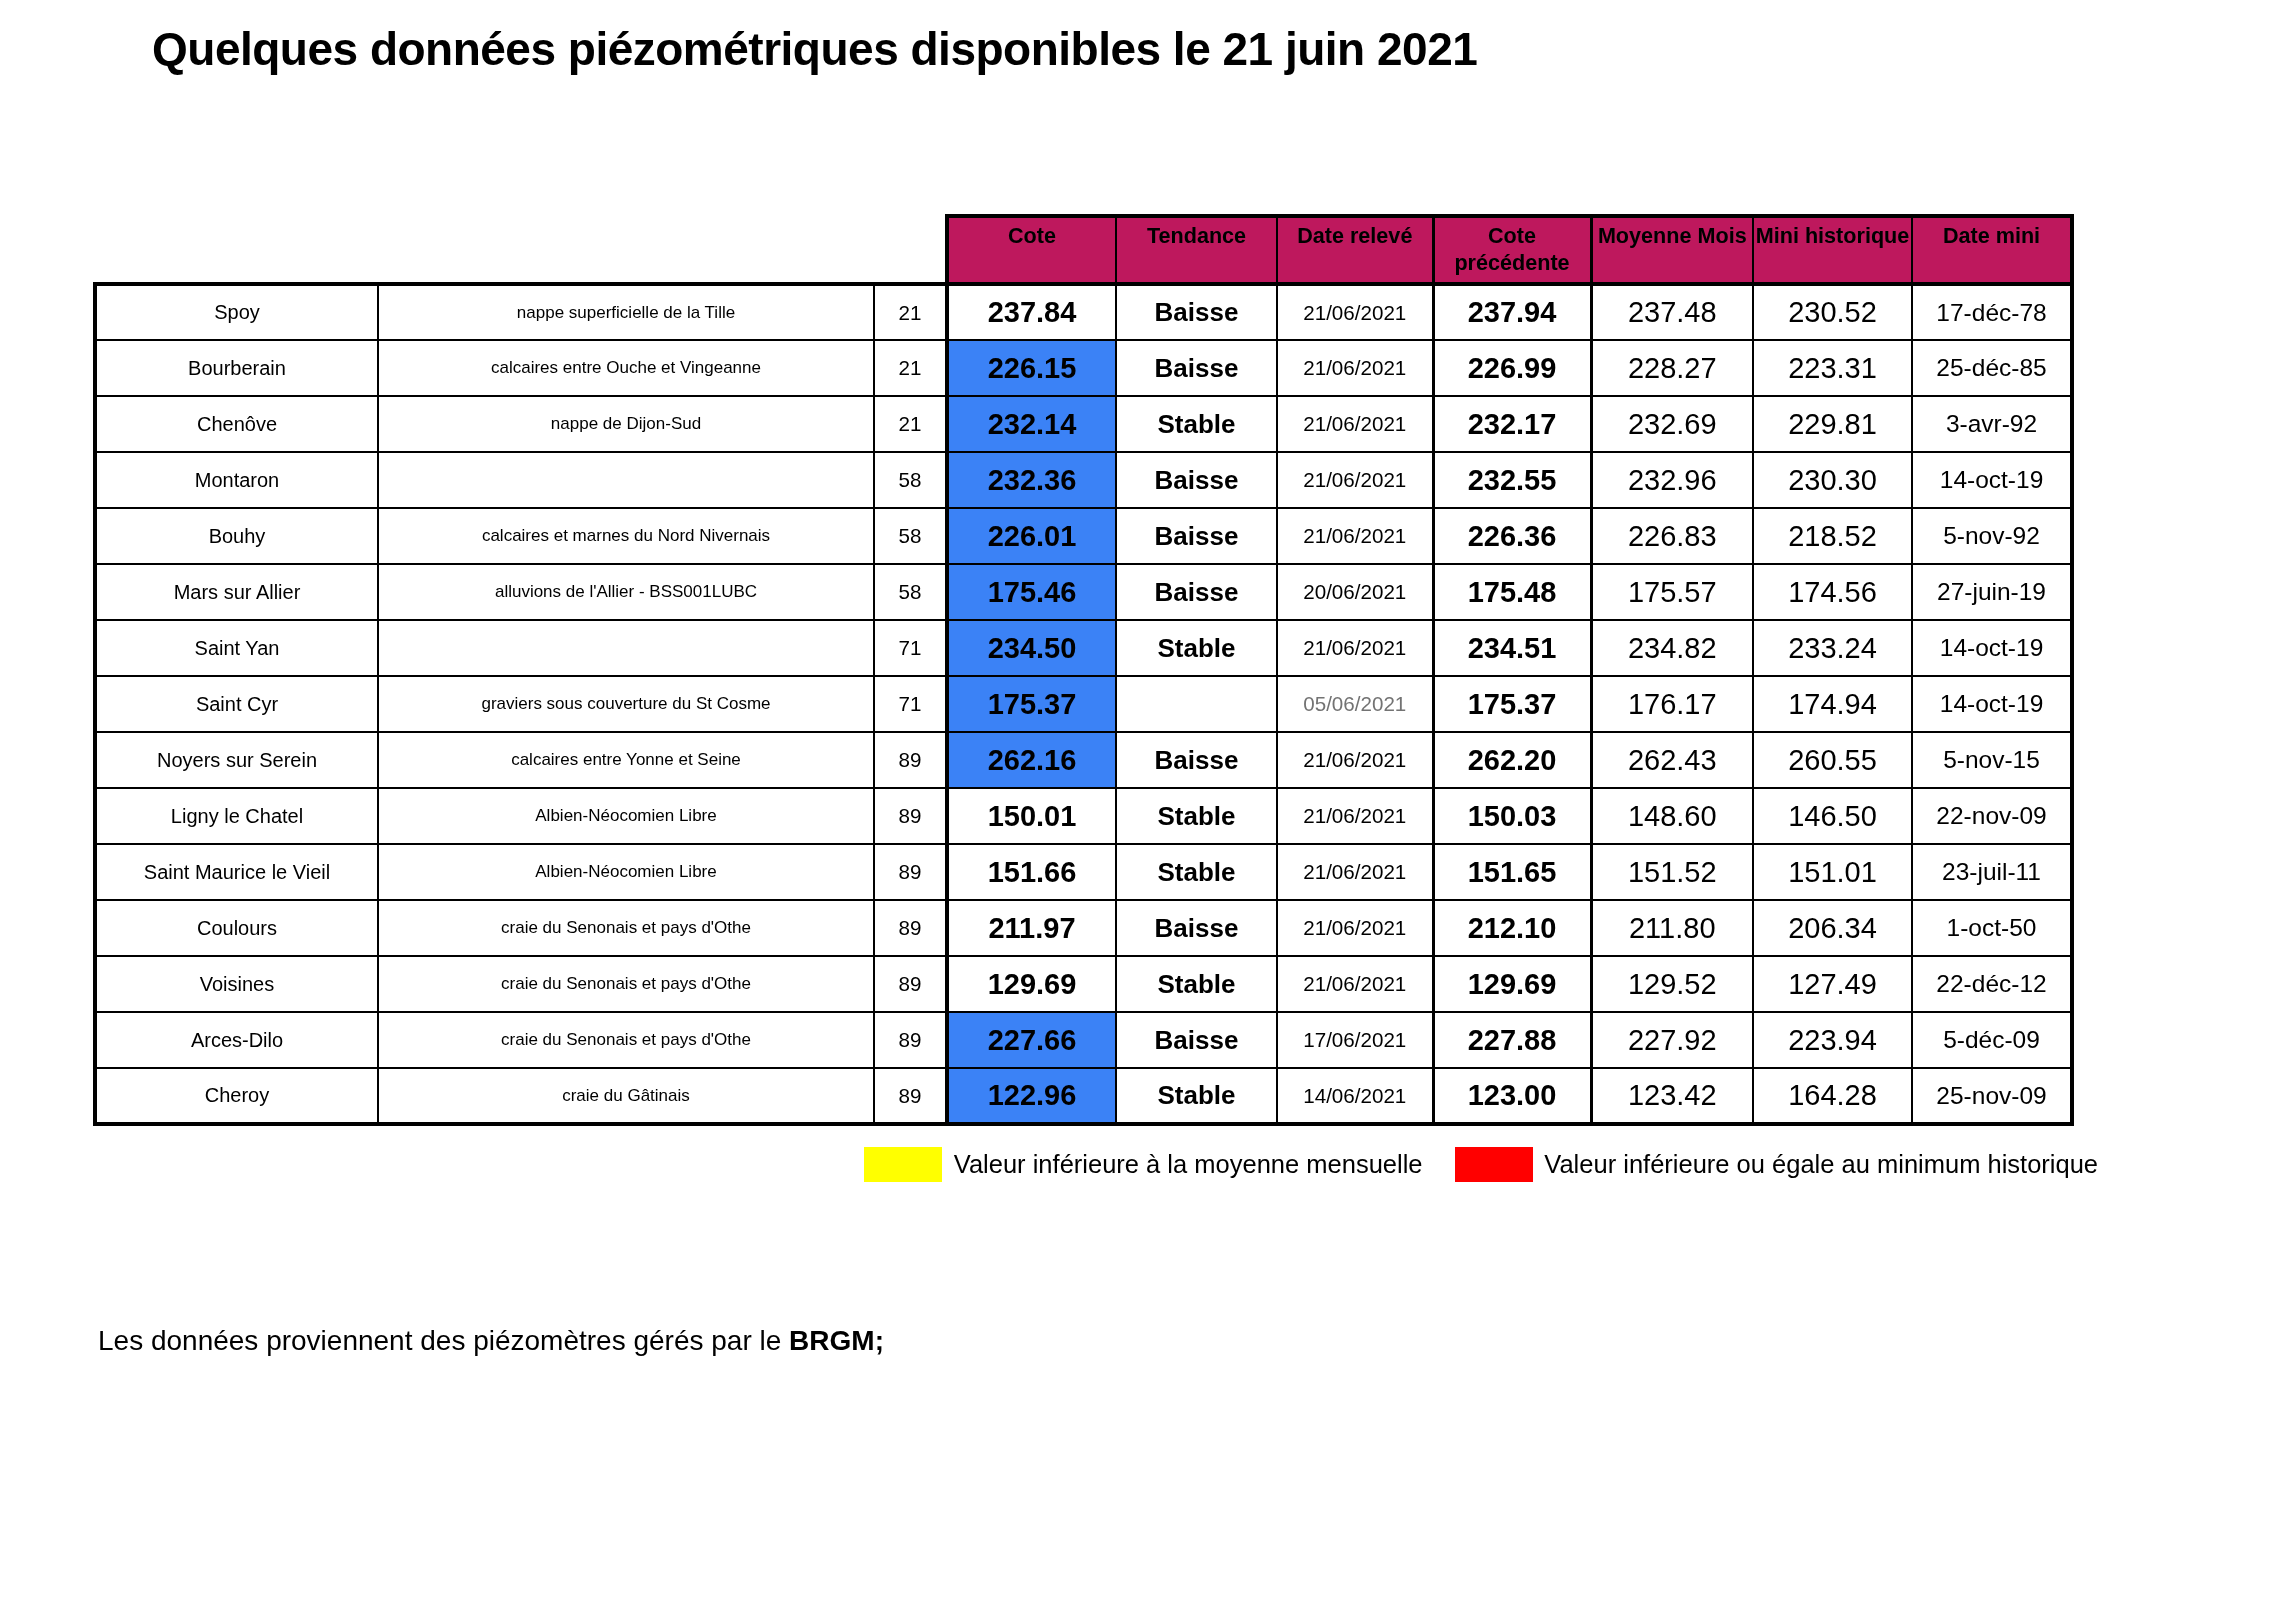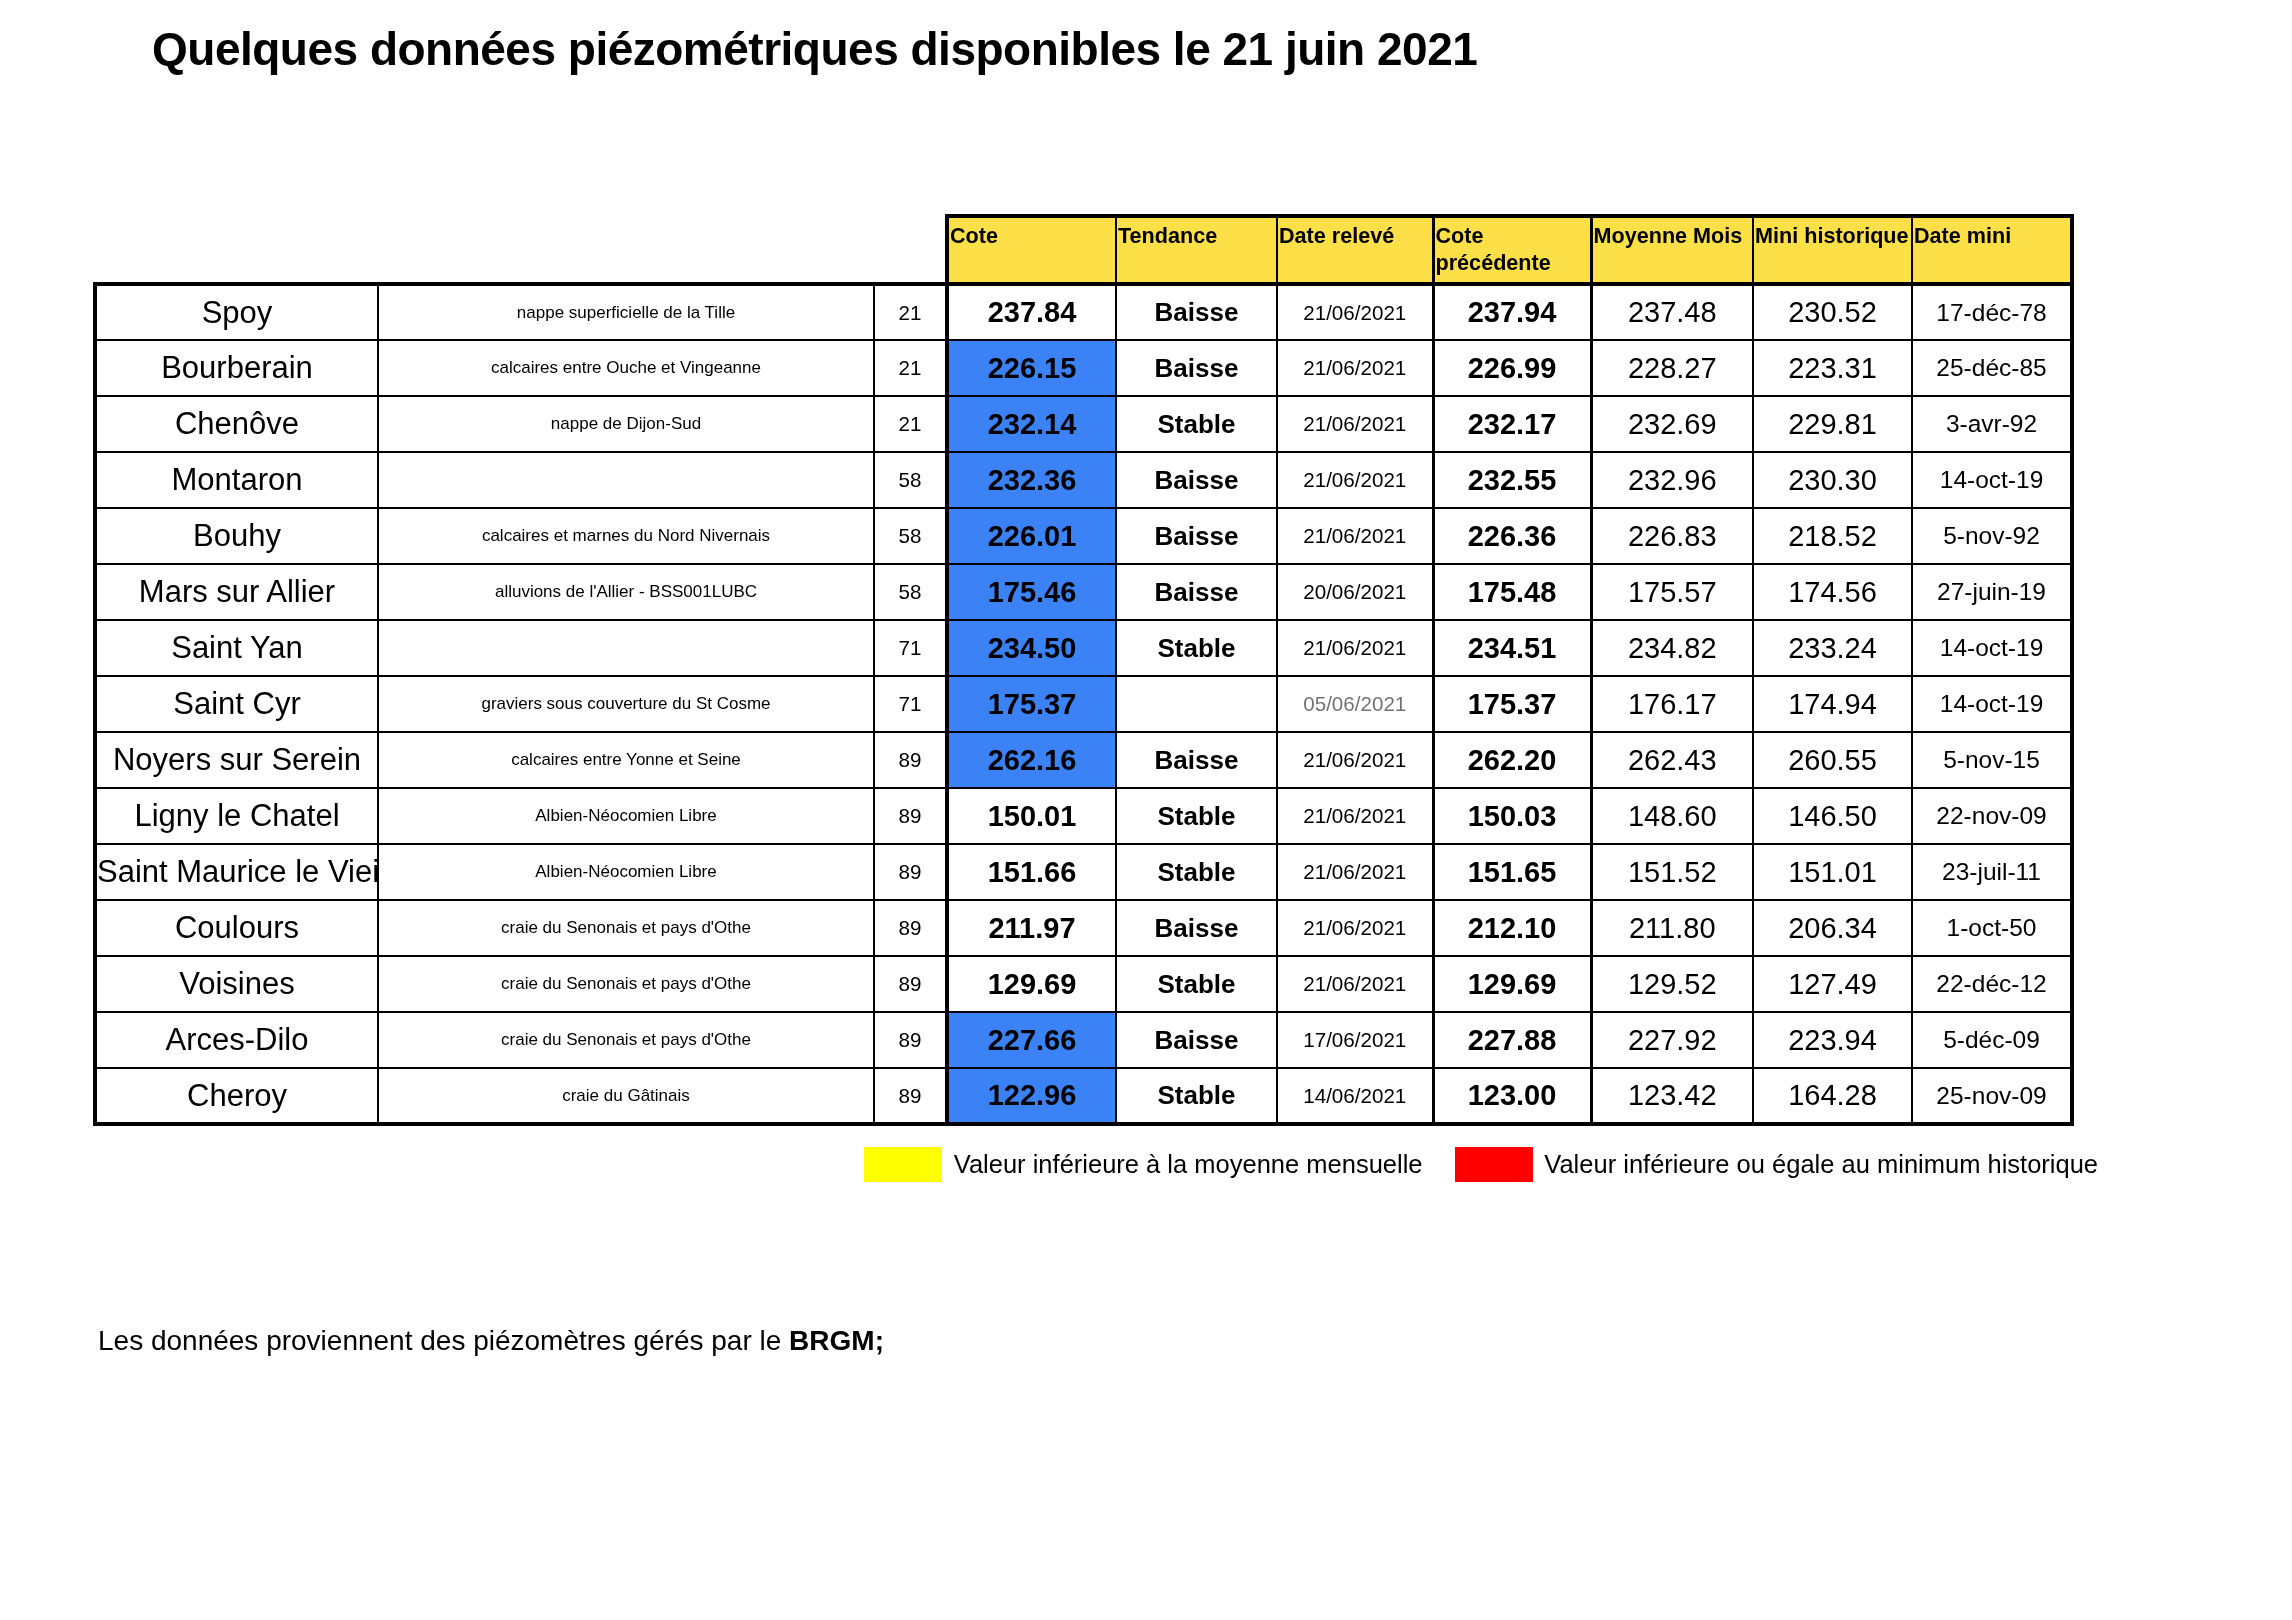--- a/index.html
+++ b/index.html
@@ -41,23 +41,23 @@
 
   thead tr { height: 68px; }
   thead th {
     border: 2px solid #000;
     border-top-width: 4.9px;
     border-bottom-width: 4.9px;
     vertical-align: top;
     padding-top: 4.9px;
     font-size: 21.6px;
     font-weight: bold;
-    text-align: left;
+    text-align: center;
     line-height: 1.25;
-    background: #fde047;
+    background: #be185d;
   }
   thead td.spacer-cell { border: none; background: transparent; }
   th.h-cote     { border-left-width: 4.9px; }
   th.h-coteprec { border-left-width: 3.9px; }
   th.h-moyenne  { border-left-width: 3.9px; }
   th.h-datemini { border-right-width: 4.9px; }
 
   tbody tr { height: 56px; }
   tbody td {
     border: 2px solid #000;
@@ -65,21 +65,21 @@
     border-bottom-width: 2.9px;
     text-align: center;
     vertical-align: middle;
     padding: 0;
     overflow: hidden;
     white-space: nowrap;
   }
   tbody tr:first-child td { border-top-width: 4.9px; }
   tbody tr:last-child td  { border-bottom-width: 4.9px; }
 
-  td.c-station  { border-left-width: 4.9px; font-size: 31px; }
+  td.c-station  { border-left-width: 4.9px; font-size: 20px; }
   td.c-aquifer  { font-size: 17px; }
   td.c-dept     { font-size: 20.6px; }
   td.c-cote     { border-left-width: 4.9px; border-right-width: 2.9px; font-size: 29px; font-weight: bold; }
   td.c-tendance { border-left-width: 2.9px; font-size: 26px; font-weight: bold; }
   td.c-date     { font-size: 20.6px; }
   td.c-coteprec { border-left-width: 3.9px; border-right-width: 3.9px; font-size: 29px; font-weight: bold; }
   td.c-moyenne  { font-size: 29px; }
   td.c-mini     { font-size: 29px; }
   td.c-datemini { border-right-width: 4.9px; font-size: 24.5px; }
 

